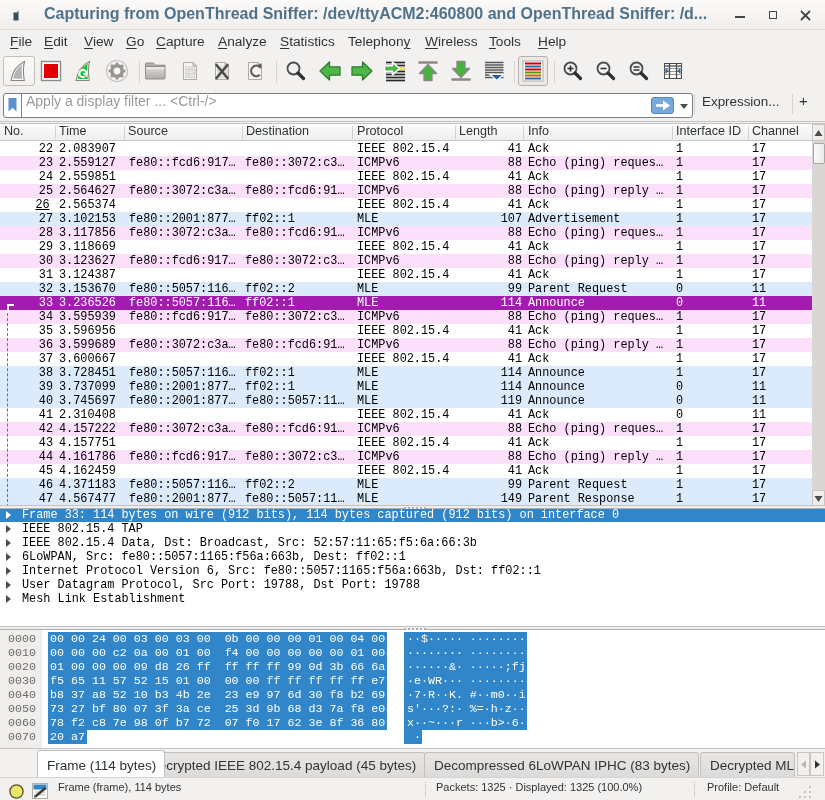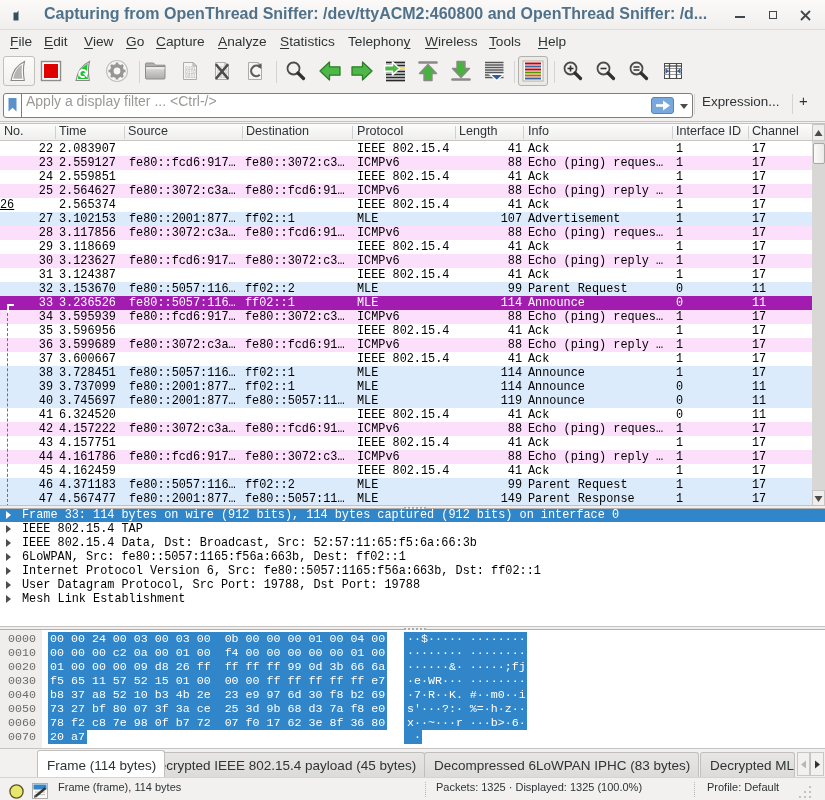--- a/index.html
+++ b/index.html
@@ -299,36 +299,36 @@
 <div class="abs" style="left:792px;top:6px;width:1px;height:20px;background:#d6d4d2;"></div>
 
 </div>
 
 <div id="packetlist">
   <div id="plrows">
 <div class="prow bg-w" style="top:18px;"><div class="c-no" style="left:0;width:53px;text-align:right;">22</div><div class="c-time">2.083907</div><div class="c-proto">IEEE 802.15.4</div><div class="c-len">41</div><div class="c-info">Ack</div><div class="c-if">1</div><div class="c-ch">17</div></div>
 <div class="prow bg-p" style="top:32px;"><div class="c-no" style="left:0;width:53px;text-align:right;">23</div><div class="c-time">2.559127</div><div class="c-src">fe80::fcd6:917…</div><div class="c-dst">fe80::3072:c3…</div><div class="c-proto">ICMPv6</div><div class="c-len">88</div><div class="c-info">Echo (ping) reques…</div><div class="c-if">1</div><div class="c-ch">17</div></div>
 <div class="prow bg-w" style="top:46px;"><div class="c-no" style="left:0;width:53px;text-align:right;">24</div><div class="c-time">2.559851</div><div class="c-proto">IEEE 802.15.4</div><div class="c-len">41</div><div class="c-info">Ack</div><div class="c-if">1</div><div class="c-ch">17</div></div>
 <div class="prow bg-p" style="top:60px;"><div class="c-no" style="left:0;width:53px;text-align:right;">25</div><div class="c-time">2.564627</div><div class="c-src">fe80::3072:c3a…</div><div class="c-dst">fe80::fcd6:91…</div><div class="c-proto">ICMPv6</div><div class="c-len">88</div><div class="c-info">Echo (ping) reply …</div><div class="c-if">1</div><div class="c-ch">17</div></div>
-<div class="prow bg-w" style="top:74px;"><div class="c-no" style="left:0;width:53px;text-align:left;text-decoration:underline;">26</div><div class="c-time">2.565374</div><div class="c-proto">IEEE 802.15.4</div><div class="c-len">41</div><div class="c-info">Ack</div><div class="c-if">1</div><div class="c-ch">17</div></div>
+<div class="prow bg-w" style="top:74px;"><div class="c-no" style="left:16px;width:53px;text-align:center;text-decoration:underline;">26</div><div class="c-time">2.565374</div><div class="c-proto">IEEE 802.15.4</div><div class="c-len">41</div><div class="c-info">Ack</div><div class="c-if">1</div><div class="c-ch">17</div></div>
 <div class="prow bg-b" style="top:88px;"><div class="c-no" style="left:0;width:53px;text-align:right;">27</div><div class="c-time">3.102153</div><div class="c-src">fe80::2001:877…</div><div class="c-dst">ff02::1</div><div class="c-proto">MLE</div><div class="c-len">107</div><div class="c-info">Advertisement</div><div class="c-if">1</div><div class="c-ch">17</div></div>
 <div class="prow bg-p" style="top:102px;"><div class="c-no" style="left:0;width:53px;text-align:right;">28</div><div class="c-time">3.117856</div><div class="c-src">fe80::3072:c3a…</div><div class="c-dst">fe80::fcd6:91…</div><div class="c-proto">ICMPv6</div><div class="c-len">88</div><div class="c-info">Echo (ping) reques…</div><div class="c-if">1</div><div class="c-ch">17</div></div>
 <div class="prow bg-w" style="top:116px;"><div class="c-no" style="left:0;width:53px;text-align:right;">29</div><div class="c-time">3.118669</div><div class="c-proto">IEEE 802.15.4</div><div class="c-len">41</div><div class="c-info">Ack</div><div class="c-if">1</div><div class="c-ch">17</div></div>
 <div class="prow bg-p" style="top:130px;"><div class="c-no" style="left:0;width:53px;text-align:right;">30</div><div class="c-time">3.123627</div><div class="c-src">fe80::fcd6:917…</div><div class="c-dst">fe80::3072:c3…</div><div class="c-proto">ICMPv6</div><div class="c-len">88</div><div class="c-info">Echo (ping) reply …</div><div class="c-if">1</div><div class="c-ch">17</div></div>
 <div class="prow bg-w" style="top:144px;"><div class="c-no" style="left:0;width:53px;text-align:right;">31</div><div class="c-time">3.124387</div><div class="c-proto">IEEE 802.15.4</div><div class="c-len">41</div><div class="c-info">Ack</div><div class="c-if">1</div><div class="c-ch">17</div></div>
 <div class="prow bg-b" style="top:158px;"><div class="c-no" style="left:0;width:53px;text-align:right;">32</div><div class="c-time">3.153670</div><div class="c-src">fe80::5057:116…</div><div class="c-dst">ff02::2</div><div class="c-proto">MLE</div><div class="c-len">99</div><div class="c-info">Parent Request</div><div class="c-if">0</div><div class="c-ch">11</div></div>
 <div class="prow bg-s" style="top:172px;"><div class="c-no" style="left:0;width:53px;text-align:right;">33</div><div class="c-time">3.236526</div><div class="c-src">fe80::5057:116…</div><div class="c-dst">ff02::1</div><div class="c-proto">MLE</div><div class="c-len">114</div><div class="c-info">Announce</div><div class="c-if">0</div><div class="c-ch">11</div></div>
 <div class="prow bg-p" style="top:186px;"><div class="c-no" style="left:0;width:53px;text-align:right;">34</div><div class="c-time">3.595939</div><div class="c-src">fe80::fcd6:917…</div><div class="c-dst">fe80::3072:c3…</div><div class="c-proto">ICMPv6</div><div class="c-len">88</div><div class="c-info">Echo (ping) reques…</div><div class="c-if">1</div><div class="c-ch">17</div></div>
 <div class="prow bg-w" style="top:200px;"><div class="c-no" style="left:0;width:53px;text-align:right;">35</div><div class="c-time">3.596956</div><div class="c-proto">IEEE 802.15.4</div><div class="c-len">41</div><div class="c-info">Ack</div><div class="c-if">1</div><div class="c-ch">17</div></div>
 <div class="prow bg-p" style="top:214px;"><div class="c-no" style="left:0;width:53px;text-align:right;">36</div><div class="c-time">3.599689</div><div class="c-src">fe80::3072:c3a…</div><div class="c-dst">fe80::fcd6:91…</div><div class="c-proto">ICMPv6</div><div class="c-len">88</div><div class="c-info">Echo (ping) reply …</div><div class="c-if">1</div><div class="c-ch">17</div></div>
 <div class="prow bg-w" style="top:228px;"><div class="c-no" style="left:0;width:53px;text-align:right;">37</div><div class="c-time">3.600667</div><div class="c-proto">IEEE 802.15.4</div><div class="c-len">41</div><div class="c-info">Ack</div><div class="c-if">1</div><div class="c-ch">17</div></div>
 <div class="prow bg-b" style="top:242px;"><div class="c-no" style="left:0;width:53px;text-align:right;">38</div><div class="c-time">3.728451</div><div class="c-src">fe80::5057:116…</div><div class="c-dst">ff02::1</div><div class="c-proto">MLE</div><div class="c-len">114</div><div class="c-info">Announce</div><div class="c-if">1</div><div class="c-ch">17</div></div>
 <div class="prow bg-b" style="top:256px;"><div class="c-no" style="left:0;width:53px;text-align:right;">39</div><div class="c-time">3.737099</div><div class="c-src">fe80::2001:877…</div><div class="c-dst">ff02::1</div><div class="c-proto">MLE</div><div class="c-len">114</div><div class="c-info">Announce</div><div class="c-if">0</div><div class="c-ch">11</div></div>
 <div class="prow bg-b" style="top:270px;"><div class="c-no" style="left:0;width:53px;text-align:right;">40</div><div class="c-time">3.745697</div><div class="c-src">fe80::2001:877…</div><div class="c-dst">fe80::5057:11…</div><div class="c-proto">MLE</div><div class="c-len">119</div><div class="c-info">Announce</div><div class="c-if">0</div><div class="c-ch">11</div></div>
-<div class="prow bg-w" style="top:284px;"><div class="c-no" style="left:0;width:53px;text-align:right;">41</div><div class="c-time">6.324520</div><div class="c-proto">IEEE 802.15.4</div><div class="c-len">41</div><div class="c-info">Ack</div><div class="c-if">0</div><div class="c-ch">11</div></div>
+<div class="prow bg-w" style="top:284px;"><div class="c-no" style="left:0;width:53px;text-align:right;">41</div><div class="c-time">2.310408</div><div class="c-proto">IEEE 802.15.4</div><div class="c-len">41</div><div class="c-info">Ack</div><div class="c-if">0</div><div class="c-ch">11</div></div>
 <div class="prow bg-p" style="top:298px;"><div class="c-no" style="left:0;width:53px;text-align:right;">42</div><div class="c-time">4.157222</div><div class="c-src">fe80::3072:c3a…</div><div class="c-dst">fe80::fcd6:91…</div><div class="c-proto">ICMPv6</div><div class="c-len">88</div><div class="c-info">Echo (ping) reques…</div><div class="c-if">1</div><div class="c-ch">17</div></div>
 <div class="prow bg-w" style="top:312px;"><div class="c-no" style="left:0;width:53px;text-align:right;">43</div><div class="c-time">4.157751</div><div class="c-proto">IEEE 802.15.4</div><div class="c-len">41</div><div class="c-info">Ack</div><div class="c-if">1</div><div class="c-ch">17</div></div>
 <div class="prow bg-p" style="top:326px;"><div class="c-no" style="left:0;width:53px;text-align:right;">44</div><div class="c-time">4.161786</div><div class="c-src">fe80::fcd6:917…</div><div class="c-dst">fe80::3072:c3…</div><div class="c-proto">ICMPv6</div><div class="c-len">88</div><div class="c-info">Echo (ping) reply …</div><div class="c-if">1</div><div class="c-ch">17</div></div>
 <div class="prow bg-w" style="top:340px;"><div class="c-no" style="left:0;width:53px;text-align:right;">45</div><div class="c-time">4.162459</div><div class="c-proto">IEEE 802.15.4</div><div class="c-len">41</div><div class="c-info">Ack</div><div class="c-if">1</div><div class="c-ch">17</div></div>
 <div class="prow bg-b" style="top:354px;"><div class="c-no" style="left:0;width:53px;text-align:right;">46</div><div class="c-time">4.371183</div><div class="c-src">fe80::5057:116…</div><div class="c-dst">ff02::2</div><div class="c-proto">MLE</div><div class="c-len">99</div><div class="c-info">Parent Request</div><div class="c-if">1</div><div class="c-ch">17</div></div>
 <div class="prow bg-b" style="top:368px;"><div class="c-no" style="left:0;width:53px;text-align:right;">47</div><div class="c-time">4.567477</div><div class="c-src">fe80::2001:877…</div><div class="c-dst">fe80::5057:11…</div><div class="c-proto">MLE</div><div class="c-len">149</div><div class="c-info">Parent Response</div><div class="c-if">1</div><div class="c-ch">17</div></div>
 <div style="position:absolute;left:7px;top:180px;width:7px;height:1.5px;background:#ffffff;"></div>
 <div style="position:absolute;left:7px;top:180px;width:1.5px;height:9px;background:#ffffff;"></div>
 <div style="position:absolute;left:7px;top:189px;width:0;height:194px;border-left:1.5px dashed #707070;"></div>
 </div>

